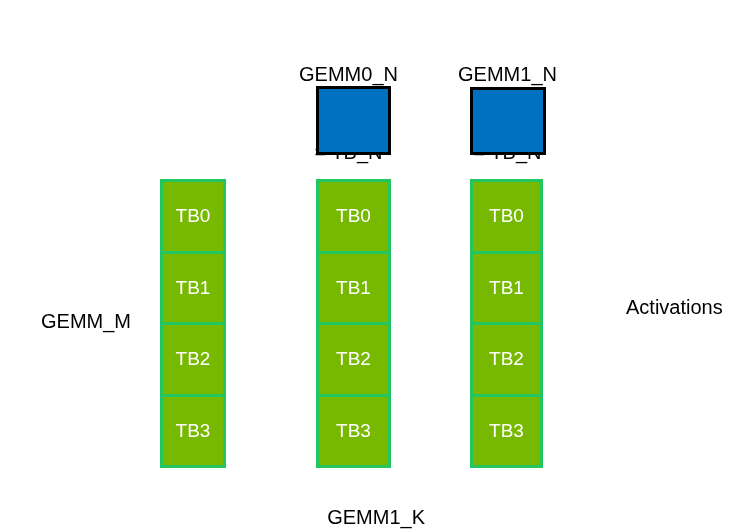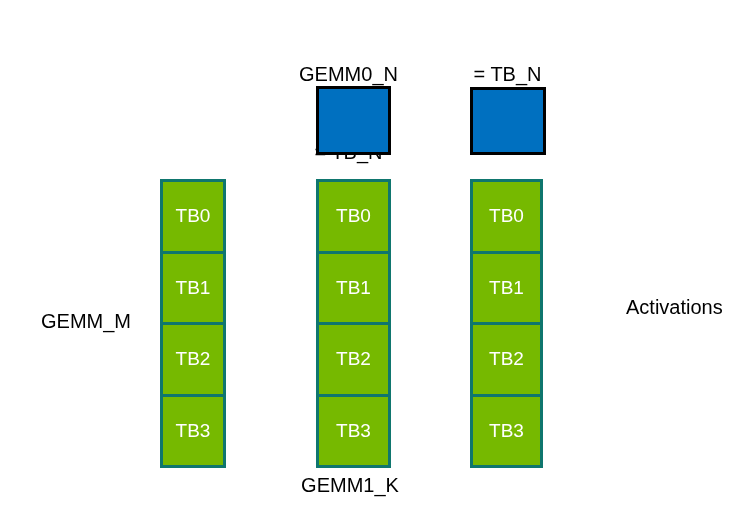--- a/index.html
+++ b/index.html
@@ -31,21 +31,21 @@
   .weights-square {
     position: absolute;
     background: #0070C0;
     border: 3px solid #000000;
     box-sizing: border-box;
   }
   .activation-column {
     position: absolute;
     top: 179px;
     height: 289px;
-    background: #0f766e;
+    background: #22c55e;
     box-sizing: border-box;
     padding: 3px;
     display: flex;
     flex-direction: column;
     gap: 3px;
   }
   .tb-block {
     flex: 1 1 0;
     background: #76B900;
     display: flex;
@@ -58,20 +58,21 @@
 </head>
 <body>
 
 <div id="canvas">
 
   <div class="label top-label" style="left:252px; top:9px;">
     <div>GEMM0_N</div>
     <div>= TB_N</div>
   </div>
   <div class="label top-label" style="left:411px; top:9px;">
+    <div>GEMM1_N</div>
     <div>= TB_N</div>
   </div>
 
   <div class="weights-square" style="left:292px; top:86px; width:75px; height:69px;"></div>
   <div class="weights-square" style="left:446px; top:87px; width:76px; height:68px;"></div>
 
   <div class="label" style="left:602px; top:294px;">Activations</div>
 
   <div class="label" style="left:17px; top:308px;">GEMM_M</div>
 
@@ -87,15 +88,15 @@
     <div class="tb-block">TB2</div>
     <div class="tb-block">TB3</div>
   </div>
   <div class="activation-column" style="left:446px; width:73px;">
     <div class="tb-block">TB0</div>
     <div class="tb-block">TB1</div>
     <div class="tb-block">TB2</div>
     <div class="tb-block">TB3</div>
   </div>
 
-  <div class="label" style="left:251px; top:472px; width:150px; text-align:center;">GEMM1_K</div>
+  <div class="label" style="left:251px; top:504px; width:150px; text-align:right;">GEMM1_K</div>
 
 </div>
 
 </body></html>

